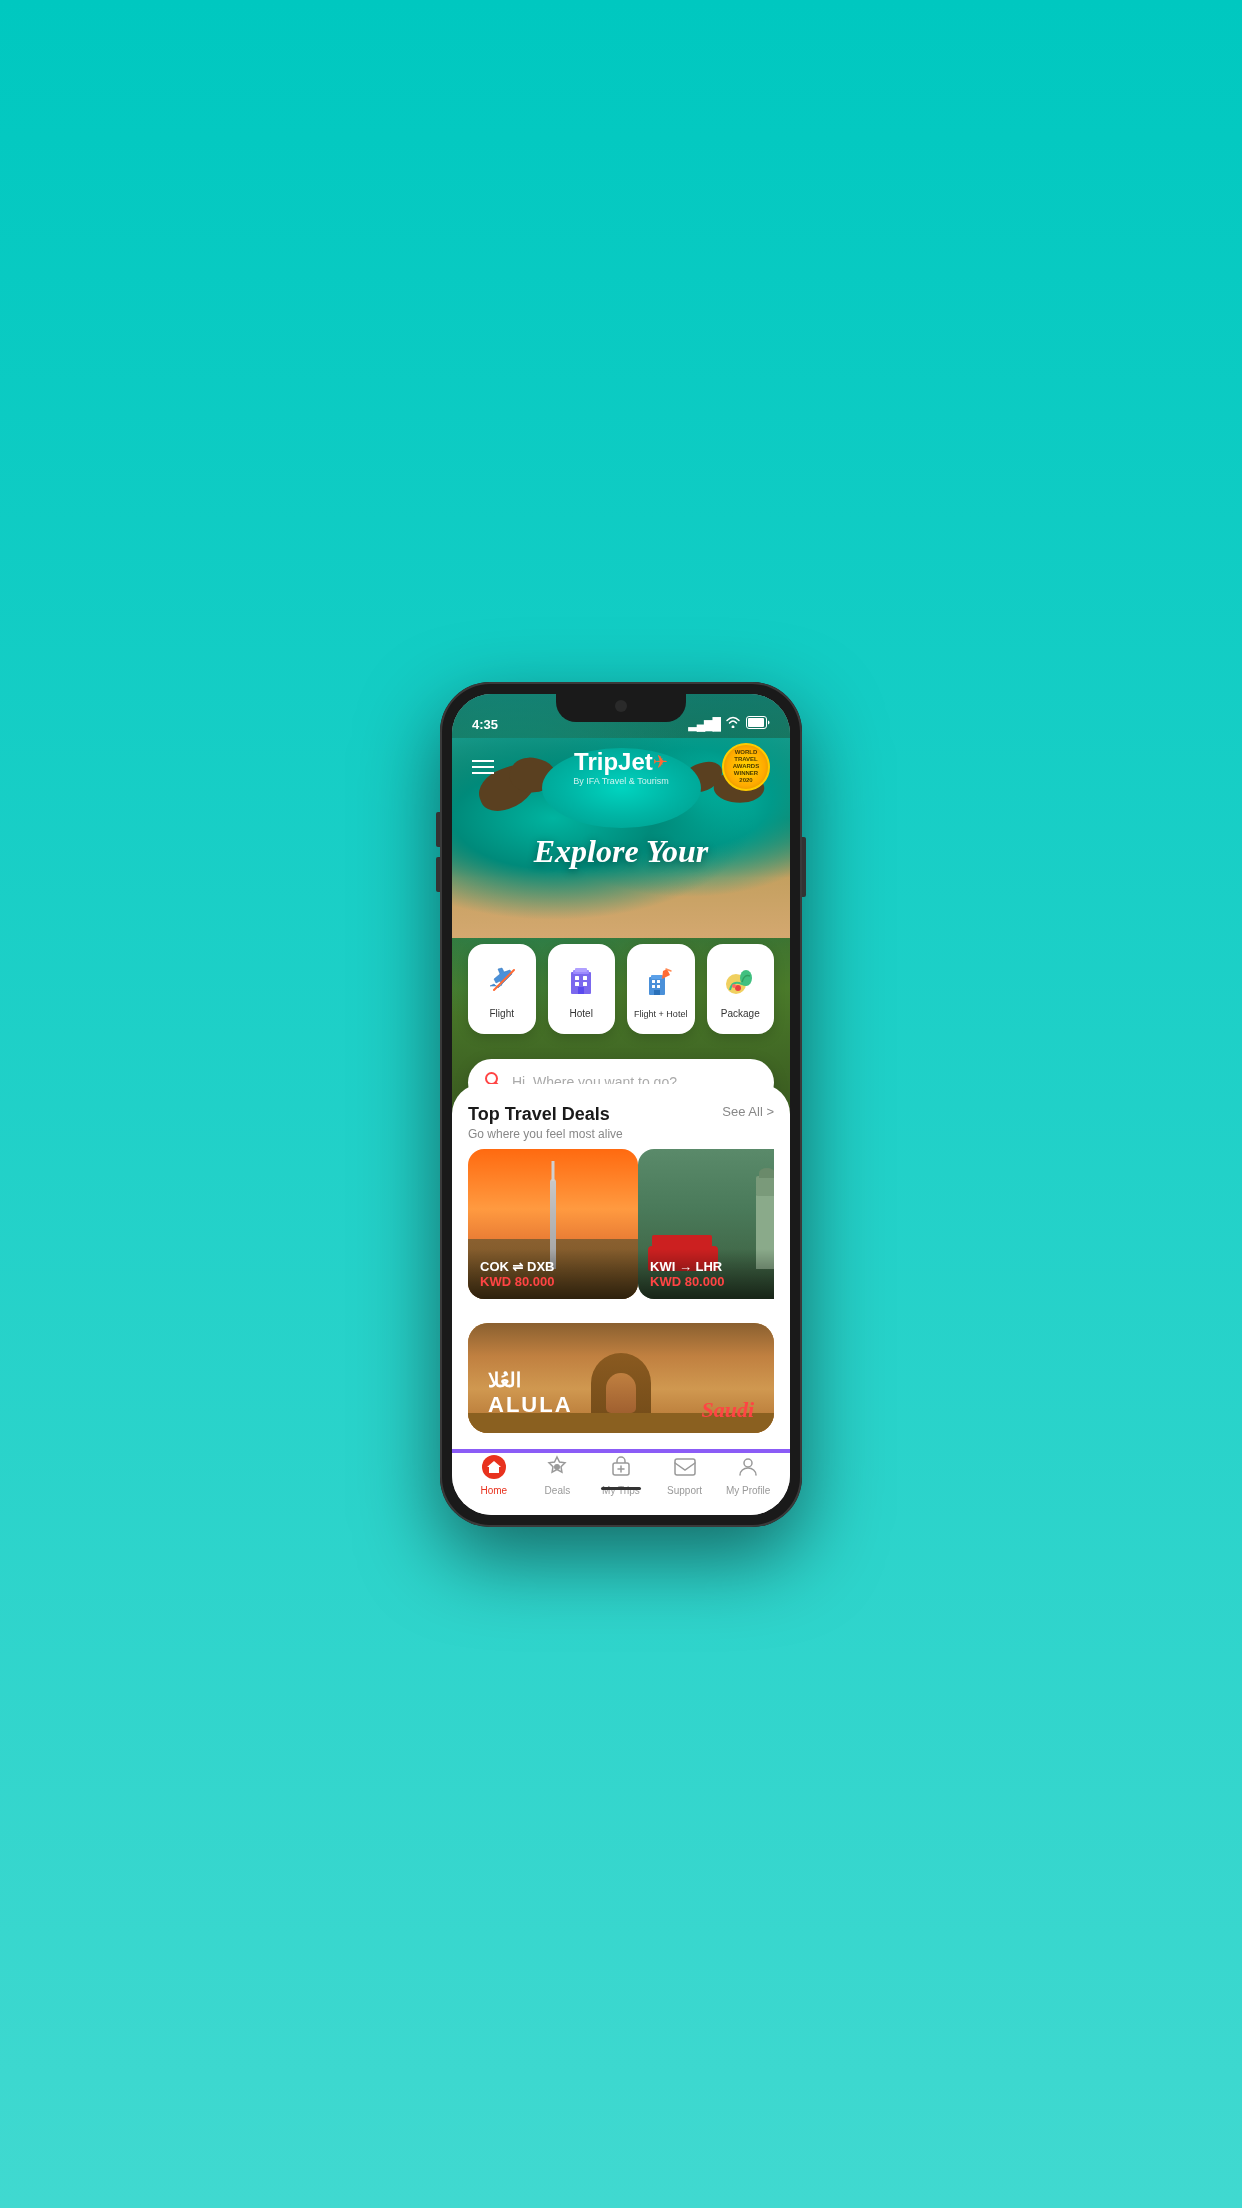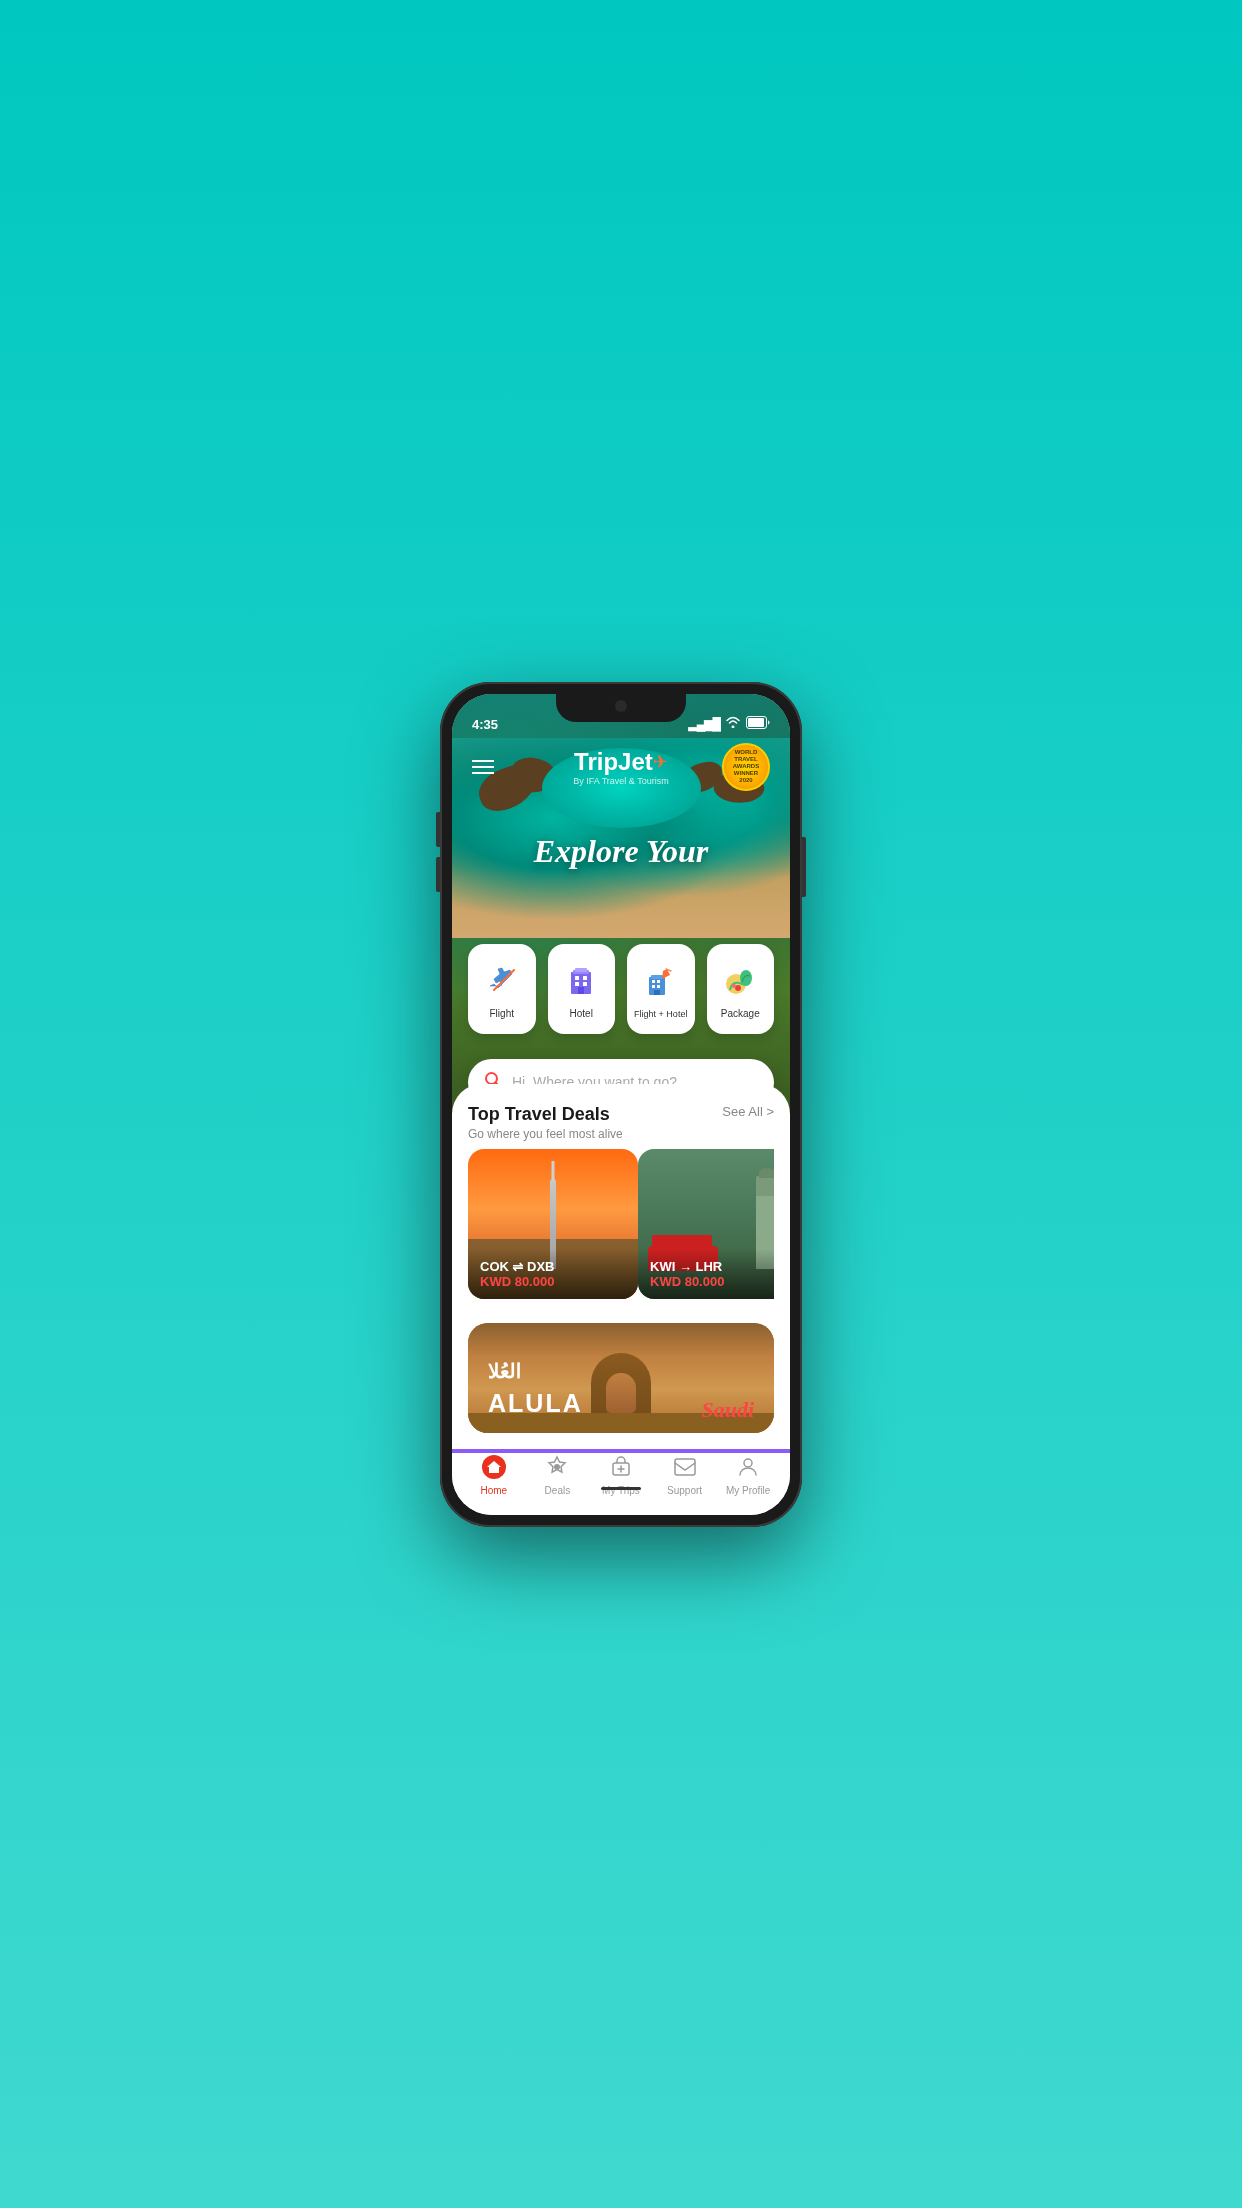--- a/index.html
+++ b/index.html
@@ -366,25 +366,24 @@
       position: absolute;
       bottom: 15px;
       left: 20px;
     }
     .banner-arabic {
       font-size: 20px;
       color: white;
       font-weight: 700;
     }
     .banner-en {
-      font-size: 25px;
+      font-size: 22px;
       color: white;
       font-weight: 900;
       letter-spacing: 2px;
-      margin-top: 6px;
     }
     .banner-brand {
       position: absolute;
       bottom: 10px;
       right: 20px;
       font-size: 22px;
       color: #ff4444;
       font-style: italic;
       font-weight: 700;
       font-family: Georgia, serif;

